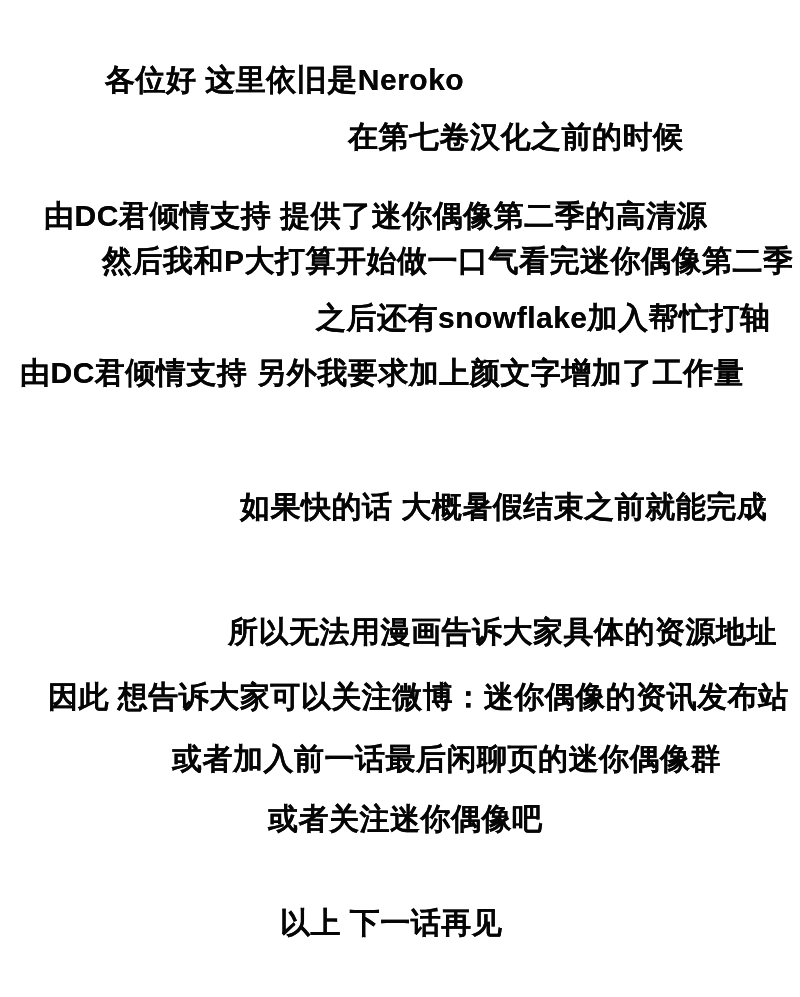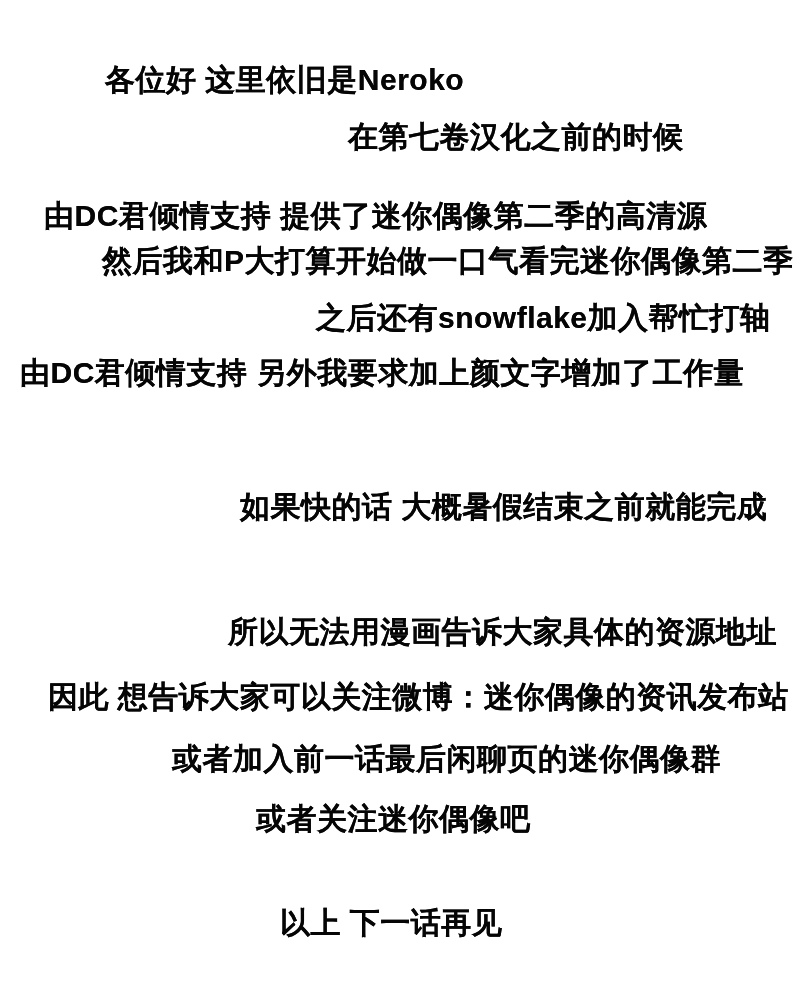--- a/index.html
+++ b/index.html
@@ -34,15 +34,15 @@
   <div class="line" style="left:105px; top:65px;">各位好 这里依旧是Neroko</div>
   <div class="line" style="left:348px; top:122px;">在第七卷汉化之前的时候</div>
   <div class="line" style="left:44px;  top:201px;">由DC君倾情支持 提供了迷你偶像第二季的高清源</div>
   <div class="line" style="left:102px; top:246px;">然后我和P大打算开始做一口气看完迷你偶像第二季</div>
   <div class="line" style="left:316px; top:303px;">之后还有snowflake加入帮忙打轴</div>
   <div class="line" style="left:20px;  top:358px;">由DC君倾情支持 另外我要求加上颜文字增加了工作量</div>
   <div class="line" style="left:240px; top:492px;">如果快的话 大概暑假结束之前就能完成</div>
   <div class="line" style="left:228px; top:617px;">所以无法用漫画告诉大家具体的资源地址</div>
   <div class="line" style="left:172px; top:744px;">或者加入前一话最后闲聊页的迷你偶像群</div>
   <div class="line" style="left:48px;  top:682px;">因此 想告诉大家可以关注微博：迷你偶像的资讯发布站</div>
-  <div class="line" style="left:256px; top:804px;font-family:Liberation Serif, serif;">或者关注迷你偶像吧</div>
+  <div class="line" style="left:268px; top:804px;font-family:Liberation Serif, serif;">或者关注迷你偶像吧</div>
   <div class="line" style="left:280px; top:908px;">以上 下一话再见</div>
 </div>
 
 </body></html>

